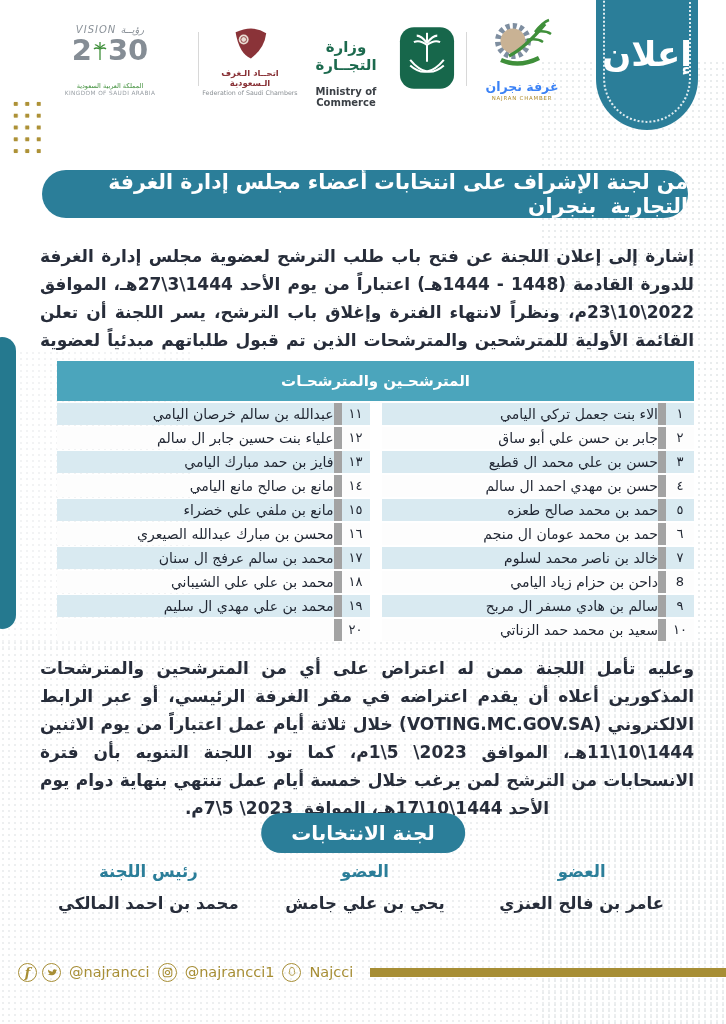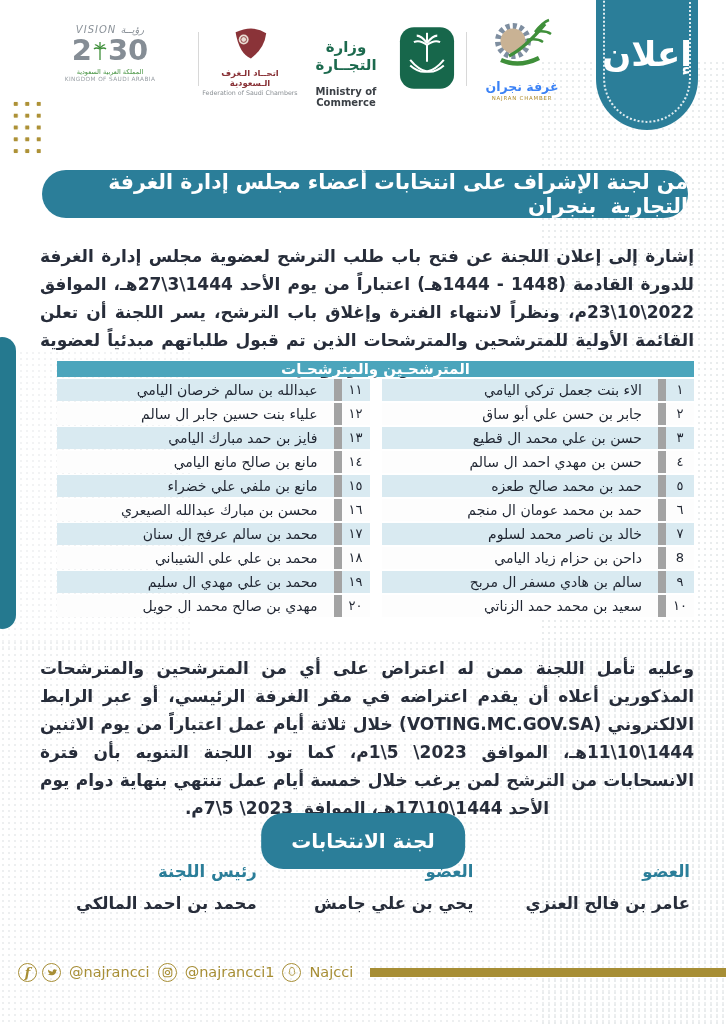--- a/index.html
+++ b/index.html
@@ -18,21 +18,21 @@
   .ht-mid{left:0;top:350px;width:190px;height:300px;opacity:.3;}
 
   
   .hdr{position:absolute;left:0;top:0;width:726px;height:140px;z-index:2;}
   .vsep{position:absolute;top:32px;width:1px;height:54px;background:#d8d8d8;}
   .sep1{left:198px;} .sep2{left:466px;}
 
   .vision{position:absolute;left:56px;top:24px;width:108px;text-align:center;line-height:1.1;}
   .vision .l1{font-size:10px;letter-spacing:1px;color:#8b9299;direction:ltr;font-style:italic;}
   .vision .yr{font-size:29px;font-weight:bold;color:#858d95;display:flex;align-items:center;justify-content:center;gap:1px;direction:ltr;}
-  .vision .sub-ar{font-size:6.5px;color:#3f8f3a;margin-top:2px;}
+  .vision .sub-ar{font-size:6.5px;color:#3f8f3a;margin-top:16px;}
   .vision .sub-en{font-size:5.8px;color:#9aa0a6;letter-spacing:.4px;}
 
   .fed{position:absolute;left:202px;top:26px;width:96px;text-align:center;}
   .fed .ar{font-size:8.5px;font-weight:bold;color:#8a3338;margin-top:2px;}
   .fed .en{font-size:6.3px;color:#8a8f94;margin-top:1px;}
 
   .moc{position:absolute;left:297px;top:38px;width:98px;text-align:center;}
   .moc .ar{font-size:15px;font-weight:bold;color:#1c6a4e;}
   .moc .en{font-size:10px;font-weight:bold;color:#3b4046;margin-top:12px;}
 
@@ -80,47 +80,47 @@
 
   
   .side-tab{
     position:absolute;left:-12px;top:337px;width:28px;height:292px;z-index:2;
     background:#25798f;border-radius:14px;
   }
 
   
   .ctable{position:absolute;left:57px;top:361px;width:637px;z-index:2;direction:rtl;}
   .ctable .thead{
-    height:16px;background:#4ba5bc;color:#fff;display:flex;align-items:center;justify-content:center;
+    height:40px;background:#4ba5bc;color:#fff;display:flex;align-items:center;justify-content:center;
     font-size:15px;font-weight:bold;margin-bottom:2px;
   }
   .t-row{display:flex;gap:12px;margin-bottom:2px;}
   .t-row .half{flex:1;display:flex;height:22px;}
   .t-row.odd .half{background:#d9eaf1;}
   .t-row.even .half{background:#fdfdfd;}
   .t-row .num{
     flex:0 0 36px;text-align:center;font-size:13px;line-height:22px;color:#1f2531;
     border-left:8px solid #a3a3a3;
   }
   .t-row .nm{
     flex:1;font-size:14px;line-height:22px;color:#1f2531;text-align:right;
-    padding-right:16px;white-space:nowrap;overflow:hidden;
+    padding-right:0;white-space:nowrap;overflow:hidden;
   }
 
   
   .pill{
     position:absolute;left:50%;top:813px;transform:translateX(-50%);z-index:2;
-    background:#2b7e99;color:#fff;border-radius:22px;padding:16px 30px;
+    background:#2b7e99;color:#fff;border-radius:22px;padding:8px 30px;
     font-size:20px;font-weight:bold;direction:rtl;white-space:nowrap;
   }
   .signers{
     position:absolute;left:40px;top:862px;width:650px;z-index:2;
     display:flex;direction:rtl;
   }
-  .signer{flex:1;}
+  .signer{flex:1;text-align:center;}
   .signer .ttl{color:#2b7e99;font-size:16.5px;font-weight:bold;}
   .signer .nm{color:#272d3a;font-size:16.5px;font-weight:bold;margin-top:13px;}
 
   
   .footer{
     position:absolute;left:18px;right:0;top:958px;height:28px;z-index:2;
     display:flex;align-items:center;direction:ltr;gap:5px;color:#a78e35;
   }
   .soc-circle{
     width:19px;height:19px;border:1.6px solid #a78e35;border-radius:50%;
@@ -319,21 +319,20 @@
           <div class="nm">محمد بن علي مهدي ال سليم</div>
         </div>
     </div>
     <div class="t-row even">
       <div class="half">
           <div class="num">١٠</div>
           <div class="nm">سعيد بن محمد حمد الزناتي</div>
         </div>
       <div class="half">
           <div class="num">٢٠</div>
-          <div class="nm">مهدي بن صالح محمد ال حويل</div>
         </div>
     </div>
   </div>
 
   <div class="para p2">وعليه تأمل اللجنة ممن له اعتراض على أي من المترشحين والمترشحات المذكورين أعلاه أن يقدم اعتراضه في مقر الغرفة الرئيسي، أو عبر الرابط الالكتروني (VOTING.MC.GOV.SA) خلال ثلاثة أيام عمل اعتباراً من يوم الاثنين ⁦11\10\1444⁩هـ، الموافق ⁦1\5 \2023⁩م، كما تود اللجنة التنويه بأن فترة الانسحابات من الترشح لمن يرغب خلال خمسة أيام عمل تنتهي بنهاية دوام يوم الأحد ⁦17\10\1444⁩هـ، الموافق ⁦7\5 \2023⁩م.</div>
 
   <div class="pill">لجنة الانتخابات</div>
 
   <div class="signers">
     <div class="signer">

